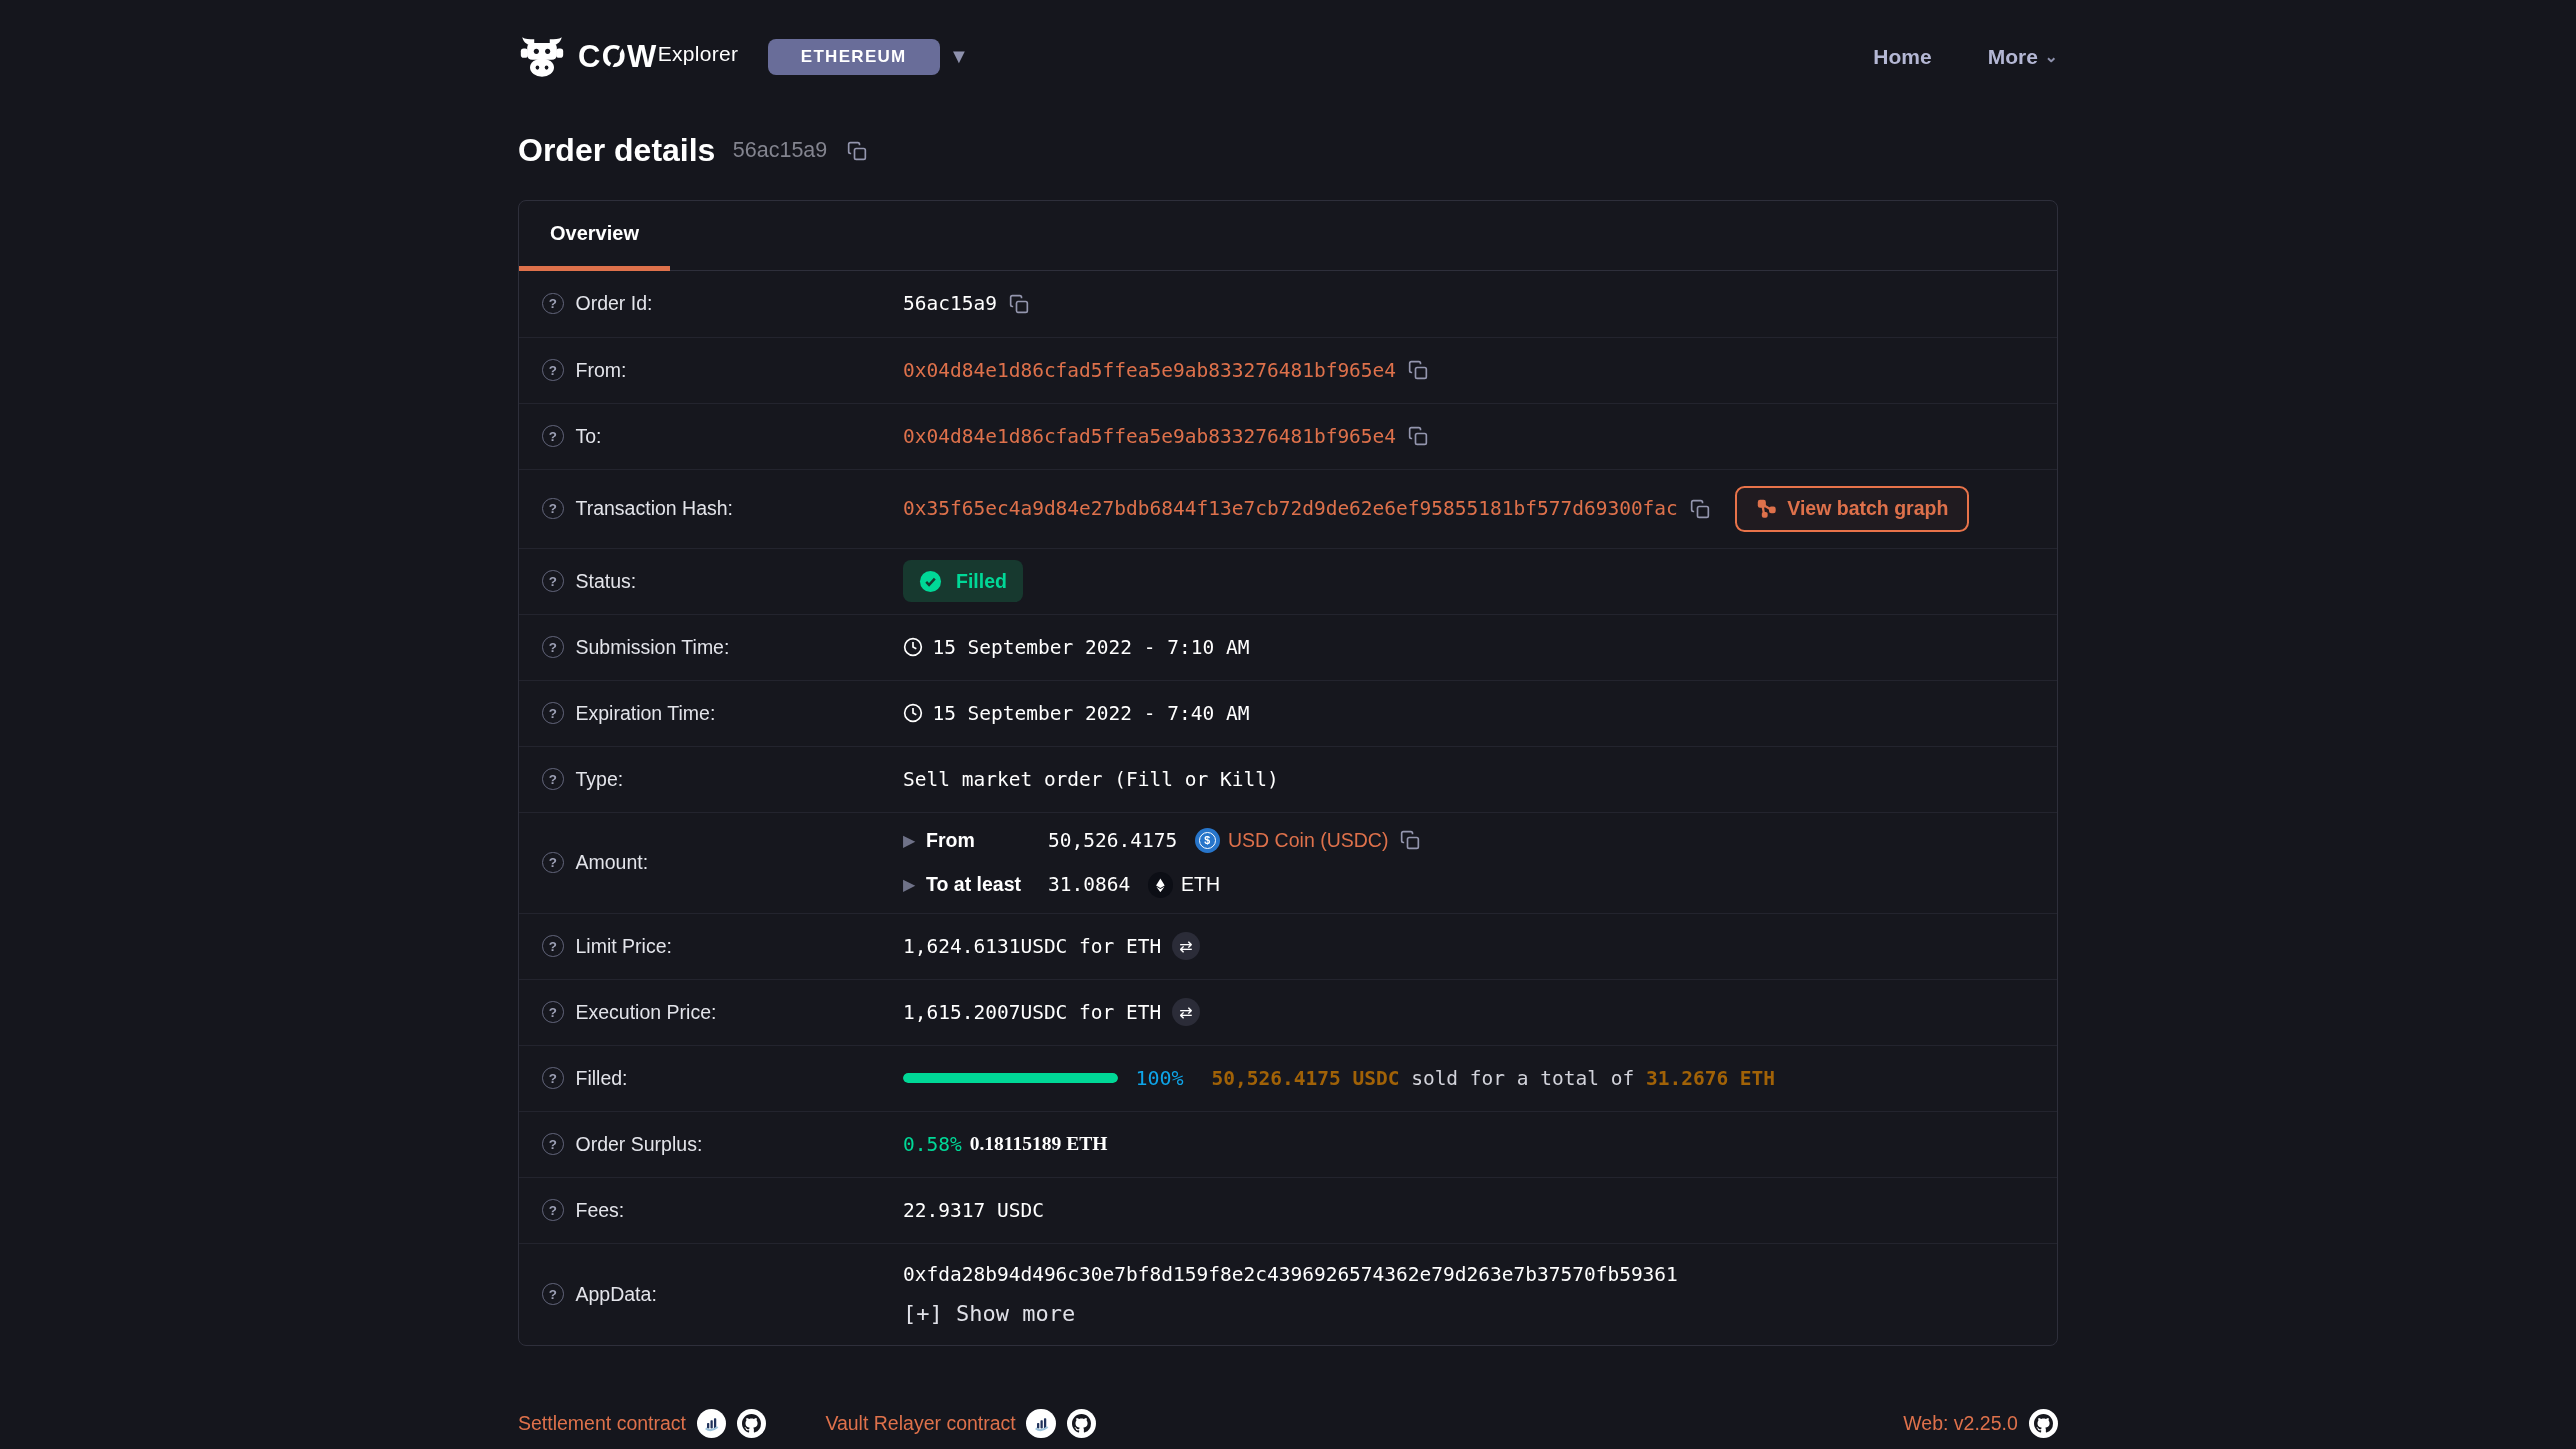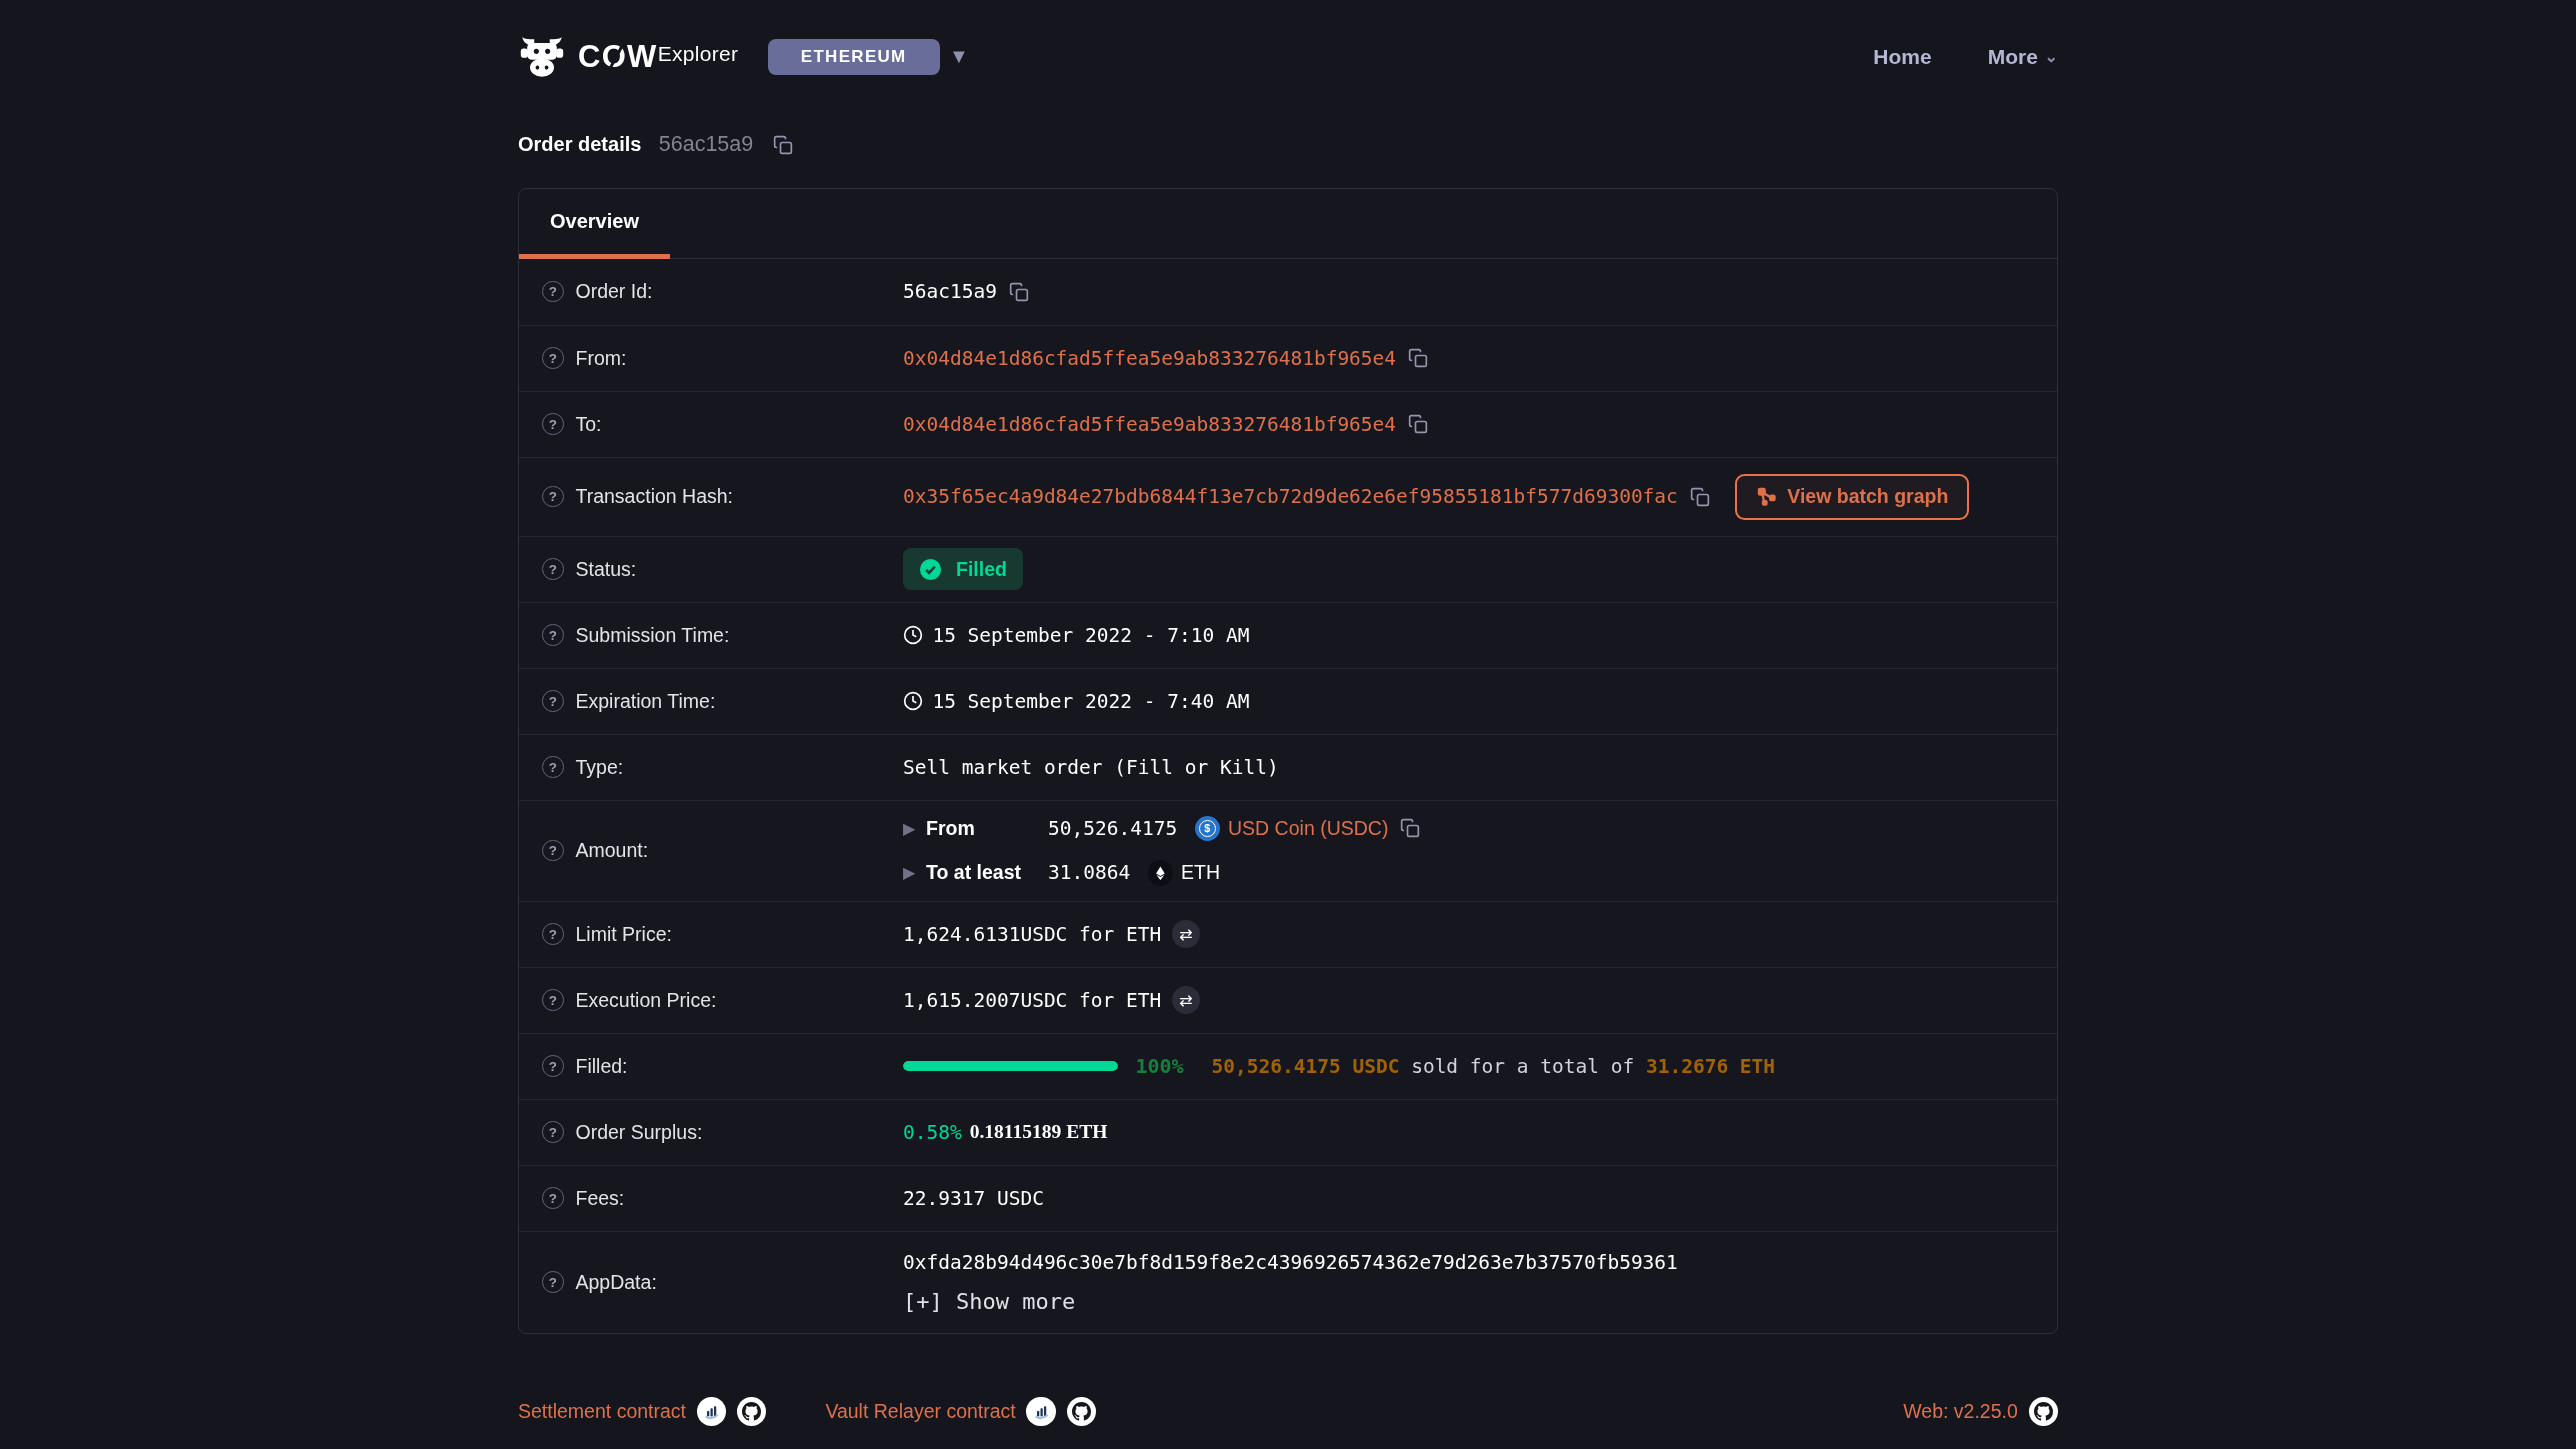--- a/index.html
+++ b/index.html
@@ -23,21 +23,21 @@
   .network { display:flex; align-items:center; gap:9.4px; margin-left:29.5px; cursor:pointer; }
   .network-badge { background:#696D99; color:#fff; font-size:17px; font-weight:bold;
     letter-spacing:1.3px; padding:8px 33px; border-radius:8px; }
   .caret { color:#8E91AD; font-size:20px; }
   .nav { margin-left:auto; display:flex; align-items:center; gap:56px; }
   .nav-item { color:#B4B7D4; font-size:21px; font-weight:bold; cursor:pointer;
     display:flex; align-items:center; gap:6.7px; }
 
   
   .title-row { margin-top:19px; display:flex; align-items:center; gap:17.4px; }
-  .page-title { font-size:20px; font-weight:bold; }
+  .page-title { font-size:32px; font-weight:bold; }
   .order-short { font-size:21.5px; color:#83848F; }
 
   
   .card { margin-top:31px; border:1.3px solid #2E2F3B; border-radius:8px; background:#16171E; }
   .tabbar { border-bottom:1.3px solid #2E2F3B; display:flex; }
   .tab { height:70px; display:flex; align-items:center; padding:0 31px;
     font-size:20px; font-weight:bold; color:#FFFFFF; border-bottom:5.4px solid #DE714B;
     margin-bottom:-1.3px; cursor:pointer; }
 
   .row { display:flex; align-items:center; min-height:66px; padding:0 23px; }
@@ -87,21 +87,21 @@
 
   
   .swap { width:28px; height:28px; border-radius:50%; background:#2B2C38; color:#fff;
     display:flex; align-items:center; justify-content:center; font-size:16px;
     margin-left:10.7px; cursor:pointer; }
 
   
   .progress-track { width:215px; height:10px; border-radius:5.4px; background:#1C3B31;
     overflow:hidden; }
   .progress-fill { height:100%; background:#00D897; border-radius:5.4px; }
-  .pct { color:#15803d; font-size:20px; font-weight:bold; margin-left:17.4px; }
+  .pct { color:#0ea5e9; font-size:20px; font-weight:normal; margin-left:17.4px; }
   .filled-desc { margin-left:28px; font-size:19.5px; color:#D2D3DB; }
   .filled-desc b { color:#a16207; }
   .green { color:#00D897; }
 
   .appdata-col { display:flex; flexDirection:column; flex-direction:column; gap:15px;
     padding:19px 0; }
   .show-more { font-size:22px; color:#E0E1E8; cursor:pointer; }
 
   
   .footer { margin-top:63px; display:flex; align-items:center; }

